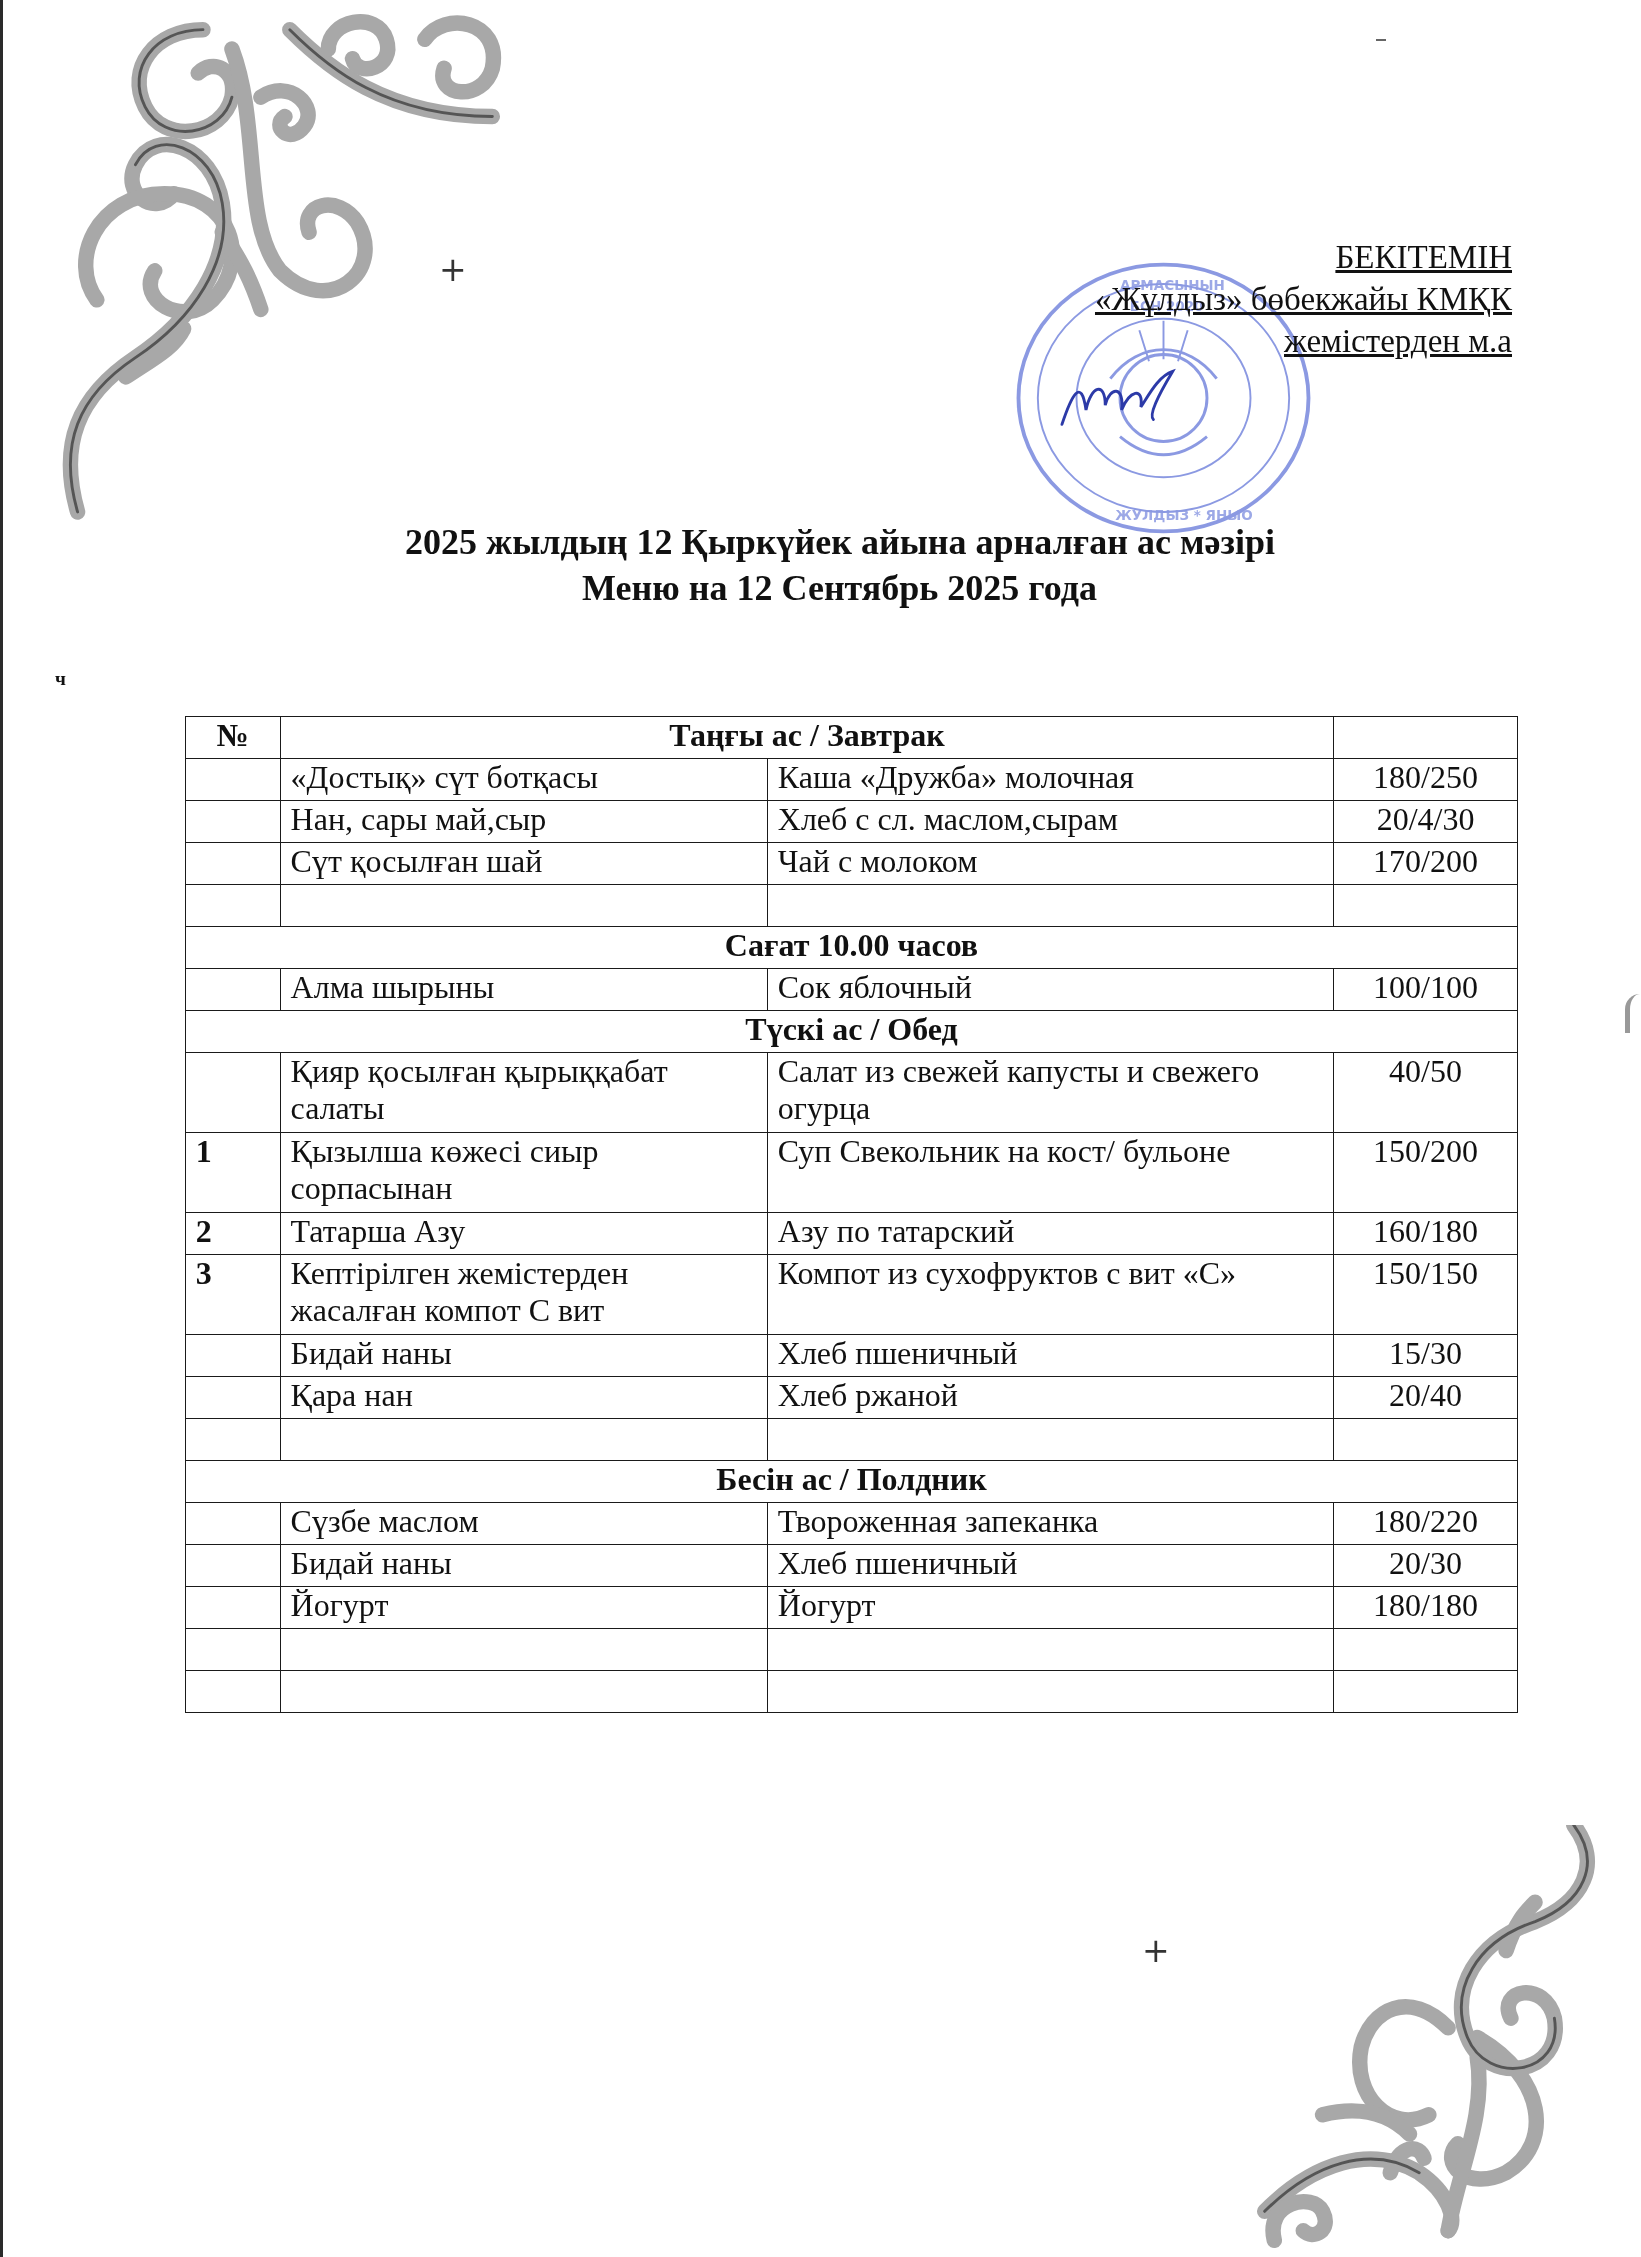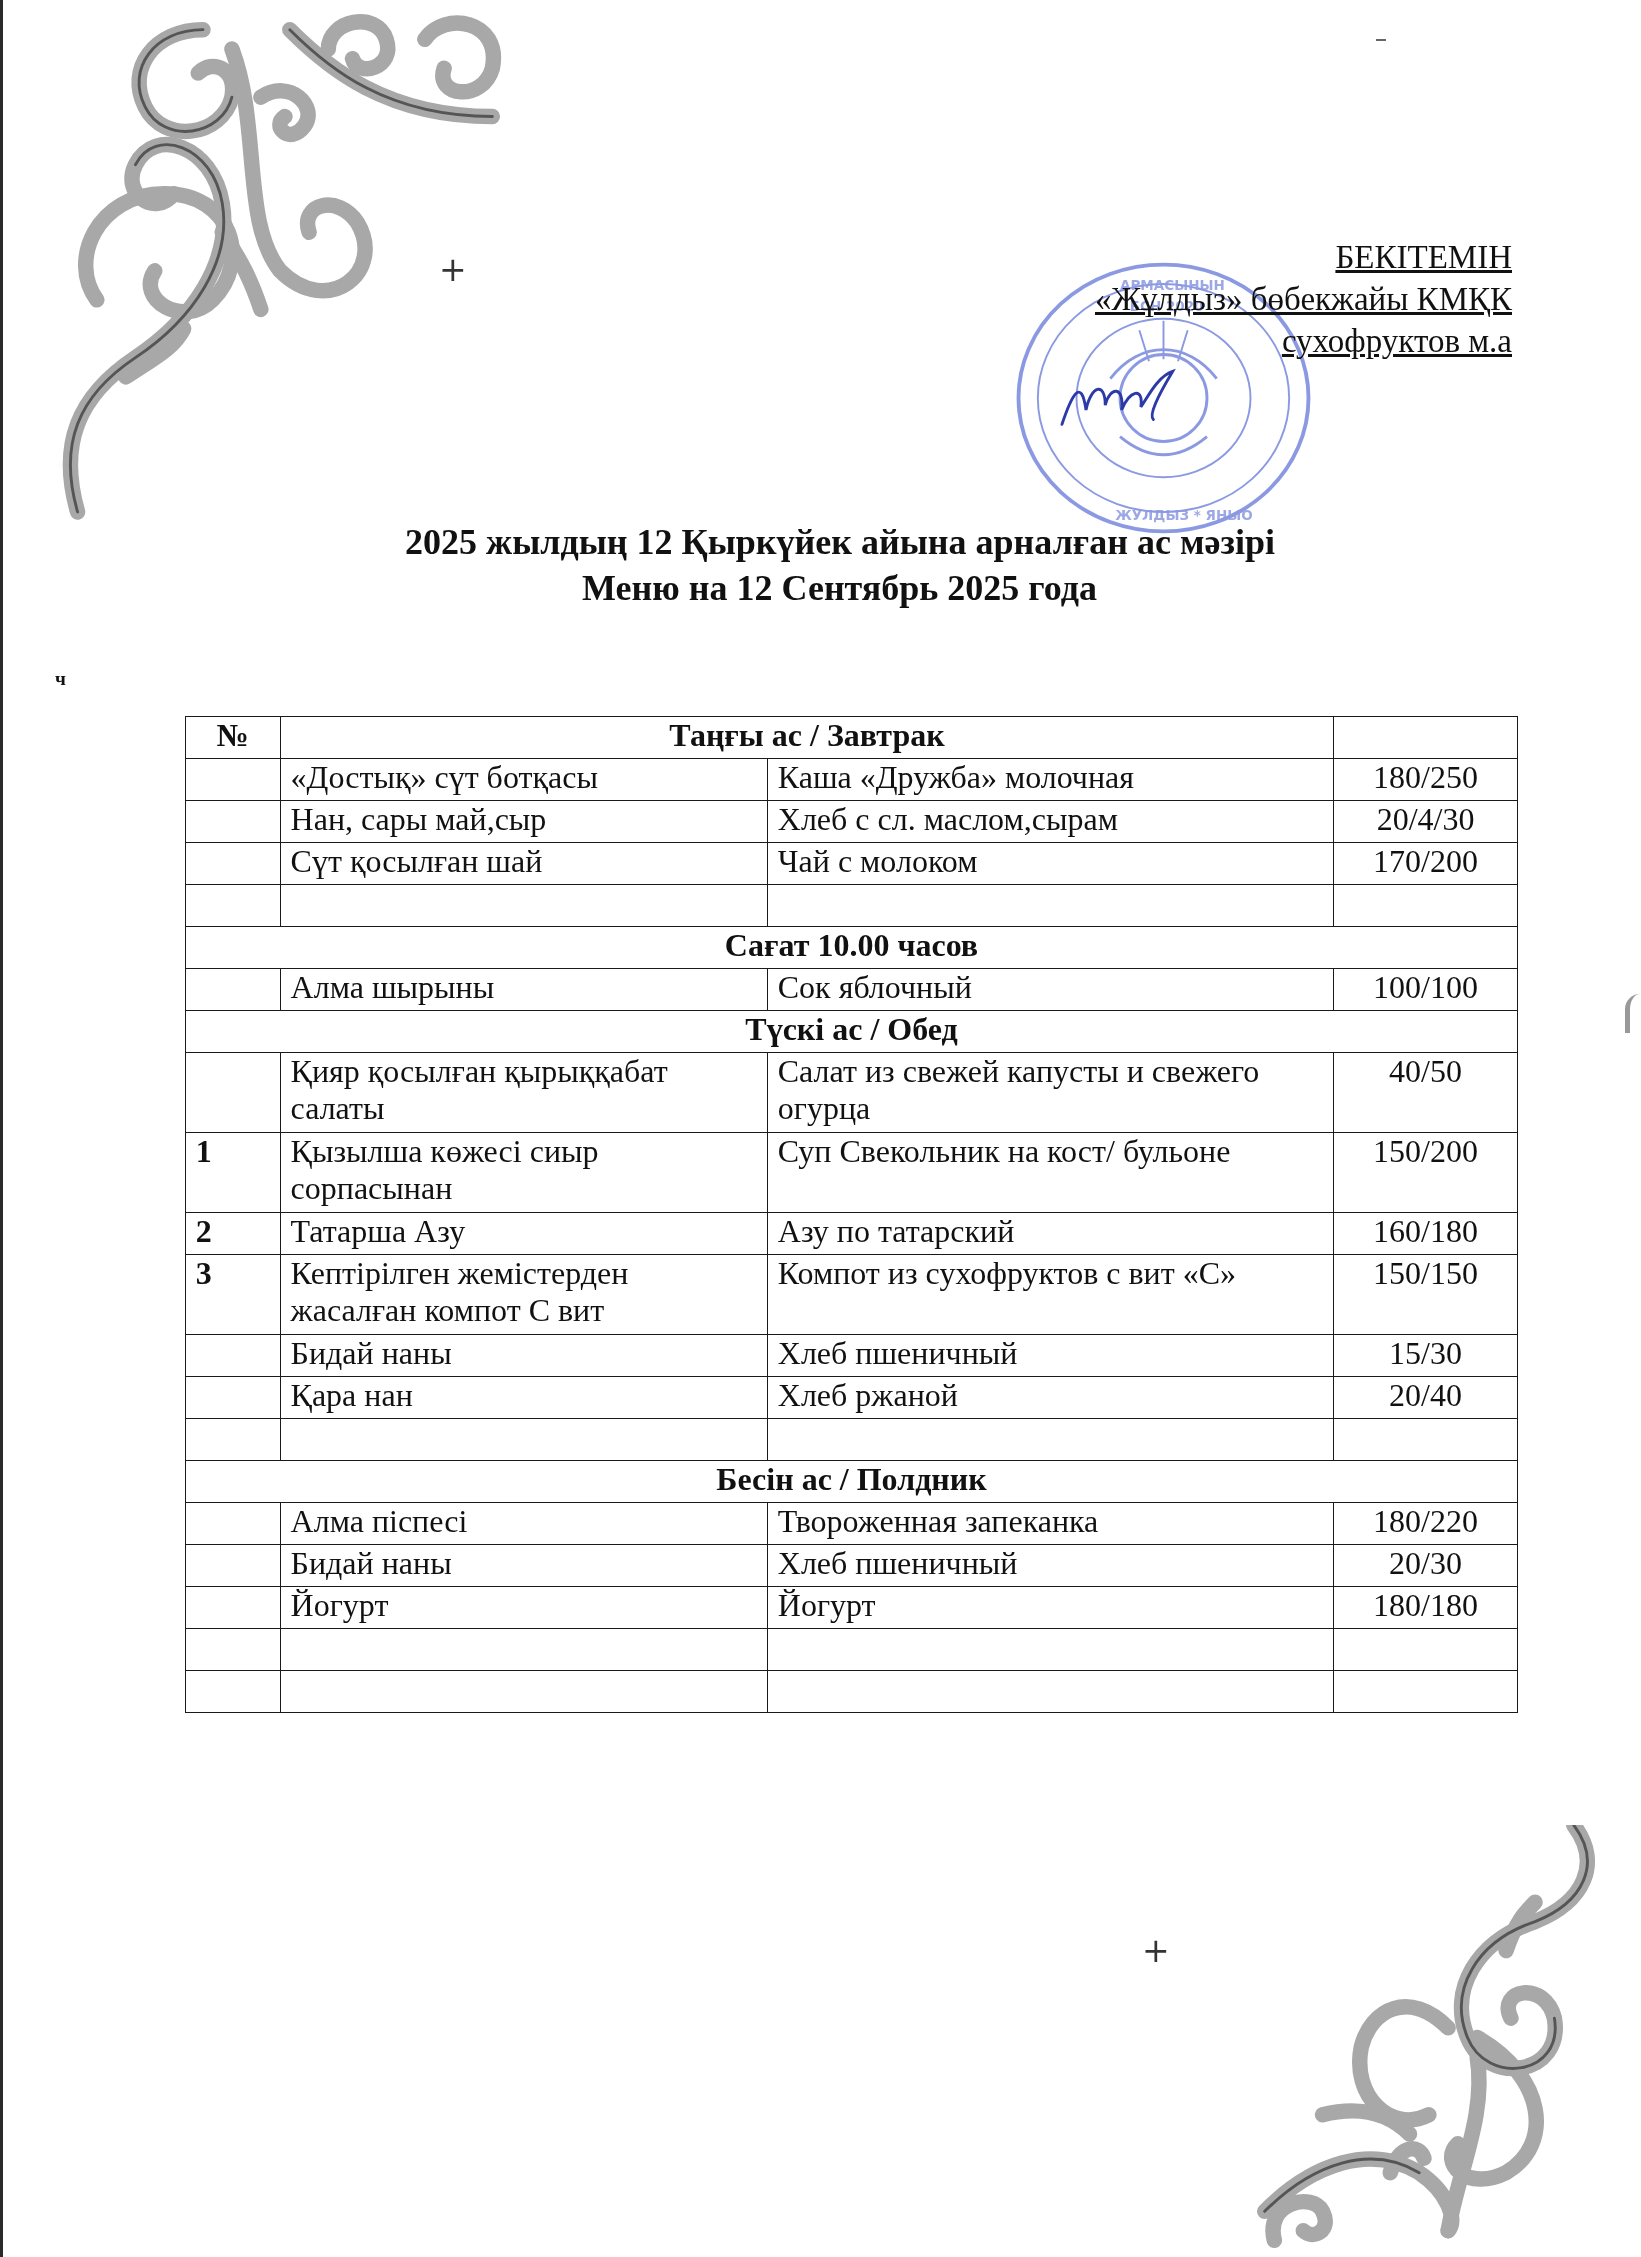--- a/index.html
+++ b/index.html
@@ -126,21 +126,21 @@
 
 <div class="signature">
   <svg width="145" height="77" viewBox="0 0 150 80">
     <path d="M10 70 C 20 40, 30 20, 35 55 C 40 30, 55 25, 55 50 C 60 30, 75 30, 72 55 C 80 35, 95 30, 92 52 C 100 40, 110 20, 125 15 C 110 40, 100 60, 105 65" fill="none" stroke="#2c3aa8" stroke-width="3" stroke-linecap="round"></path>
   </svg>
 </div>
 
 <div class="approval">
   <div>БЕКІТЕМІН</div>
   <div>«Жұлдыз» бөбекжайы КМҚК</div>
-  <div>сухофруктов м.а</div>
+  <div>жемістерден м.а</div>
 </div>
 
 <div class="title-block">
   <div class="t1">2025 жылдың 12 Қыркүйек   айына арналған ас мәзірі</div>
   <div class="t2">Меню на  12 Сентябрь   2025 года</div>
 </div>
 
 <table class="menu">
   <colgroup>
       <col class="c-num">
@@ -234,21 +234,21 @@
       <td></td>
       <td></td>
       <td></td>
     </tr>
 
     <tr>
       <td class="section" colspan="4">Бесін ас / Полдник</td>
     </tr>
     <tr>
       <td class="num"></td>
-      <td>Алма піспесі</td>
+      <td>Сүзбе маслом</td>
       <td>Твороженная запеканка</td>
       <td class="wt">180/220</td>
     </tr>
     <tr>
       <td class="num"></td>
       <td>Бидай наны</td>
       <td>Хлеб пшеничный</td>
       <td class="wt">20/30</td>
     </tr>
     <tr>

